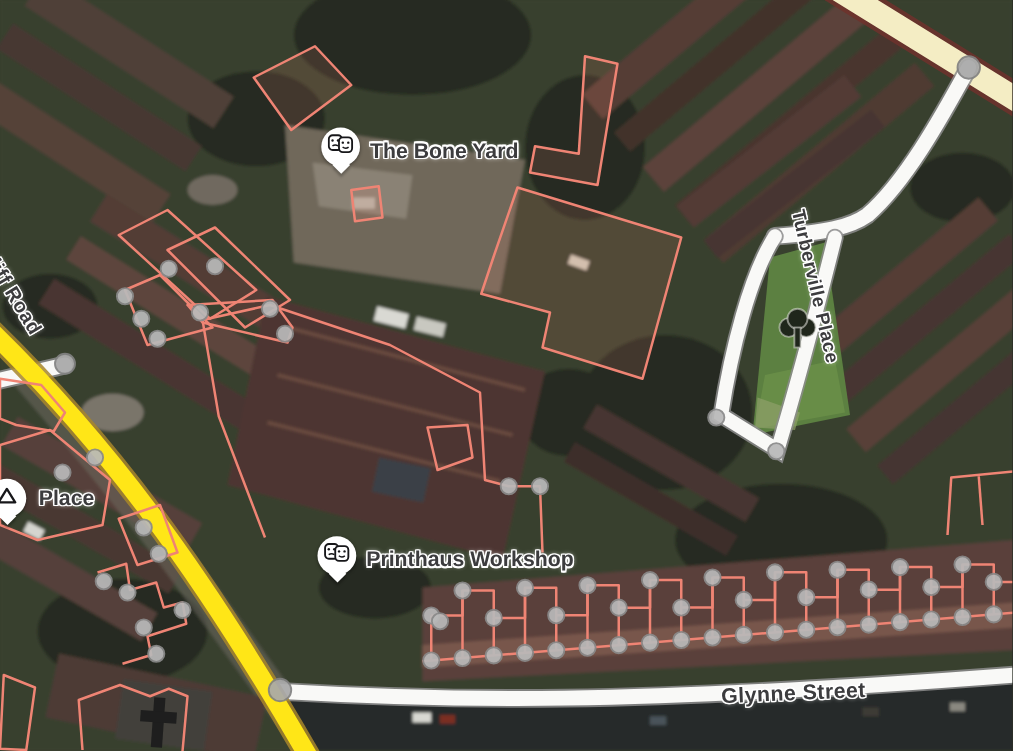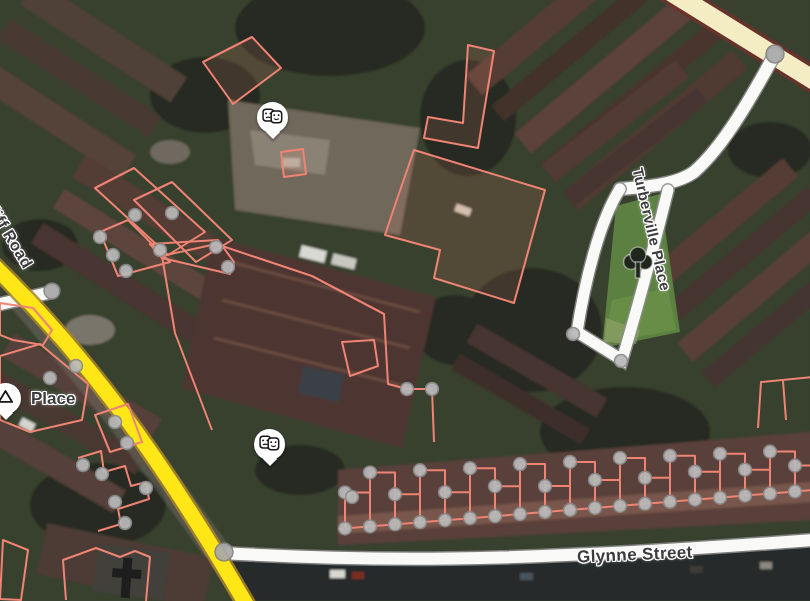--- a/index.html
+++ b/index.html
@@ -266,35 +266,37 @@
         <circle cx="4.6" cy="6" r="1.1" fill="#17171a"></circle>
           <circle cx="9.6" cy="6" r="1.1" fill="#17171a"></circle>
         <path d="M4.5,11 Q7,9.4 9.8,11" stroke="#17171a" stroke-width="1.4" fill="none"></path>
         <rect x="10.5" y="3.2" width="12" height="13.5" rx="3.5" fill="#fff" stroke="#17171a" stroke-width="1.7"></rect>
         <circle cx="14" cy="8" r="1.1" fill="#17171a"></circle>
           <circle cx="19" cy="8" r="1.1" fill="#17171a"></circle>
         <path d="M13.8,12 Q16.5,14.2 19.3,12" stroke="#17171a" stroke-width="1.4" fill="none"></path>
       </svg>
     </span>
   </div>
+  <div class="map-label poi-label" style="left:296px;top:111px;">The Bone Yard</div>
 
   <div class="pin" style="left:254px;top:429px;">
     <span>
       <svg width="21" height="16" viewBox="0 0 24 18">
         <rect x="1.2" y="1.2" width="12" height="13.5" rx="3.5" fill="#fff" stroke="#17171a" stroke-width="1.7"></rect>
         <circle cx="4.6" cy="6" r="1.1" fill="#17171a"></circle>
           <circle cx="9.6" cy="6" r="1.1" fill="#17171a"></circle>
         <path d="M4.5,11 Q7,9.4 9.8,11" stroke="#17171a" stroke-width="1.4" fill="none"></path>
         <rect x="10.5" y="3.2" width="12" height="13.5" rx="3.5" fill="#fff" stroke="#17171a" stroke-width="1.7"></rect>
         <circle cx="14" cy="8" r="1.1" fill="#17171a"></circle>
           <circle cx="19" cy="8" r="1.1" fill="#17171a"></circle>
         <path d="M13.8,12 Q16.5,14.2 19.3,12" stroke="#17171a" stroke-width="1.4" fill="none"></path>
       </svg>
     </span>
   </div>
+  <div class="map-label poi-label" style="left:293px;top:438px;">Printhaus Workshop</div>
 
   <div class="pin" style="left:-10px;top:383px;">
     <span>
       <svg width="17" height="15" viewBox="0 0 20 18">
         <path d="M10,2.5 L18,15.5 L2,15.5 Z" fill="none" stroke="#17171a" stroke-width="2.2" stroke-linejoin="round"></path>
       </svg>
     </span>
   </div>
   <div class="map-label poi-label" style="left:31px;top:389px;">Place</div>
 

